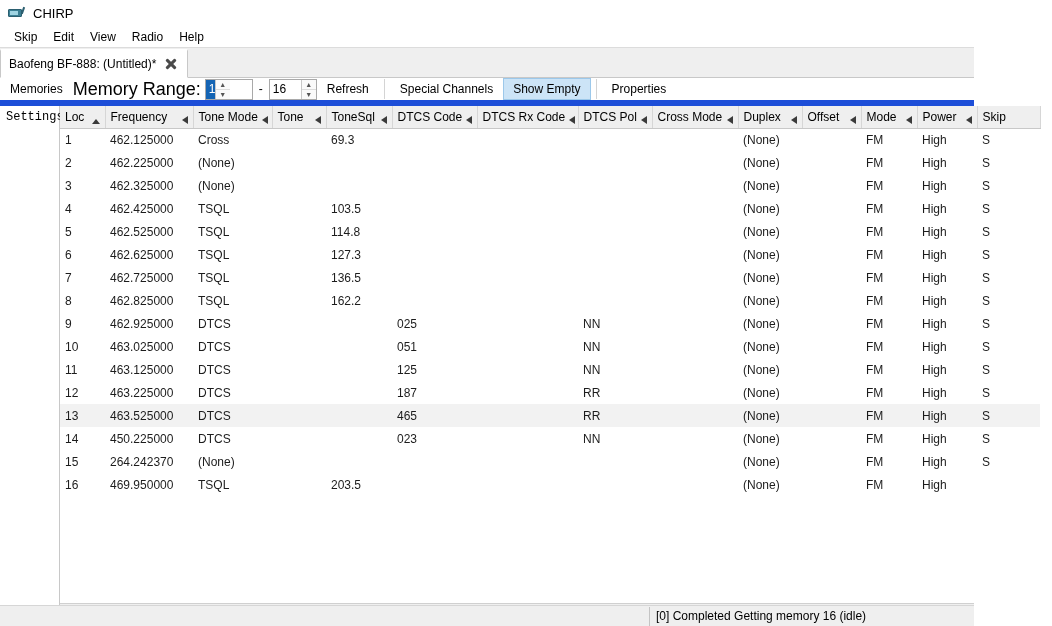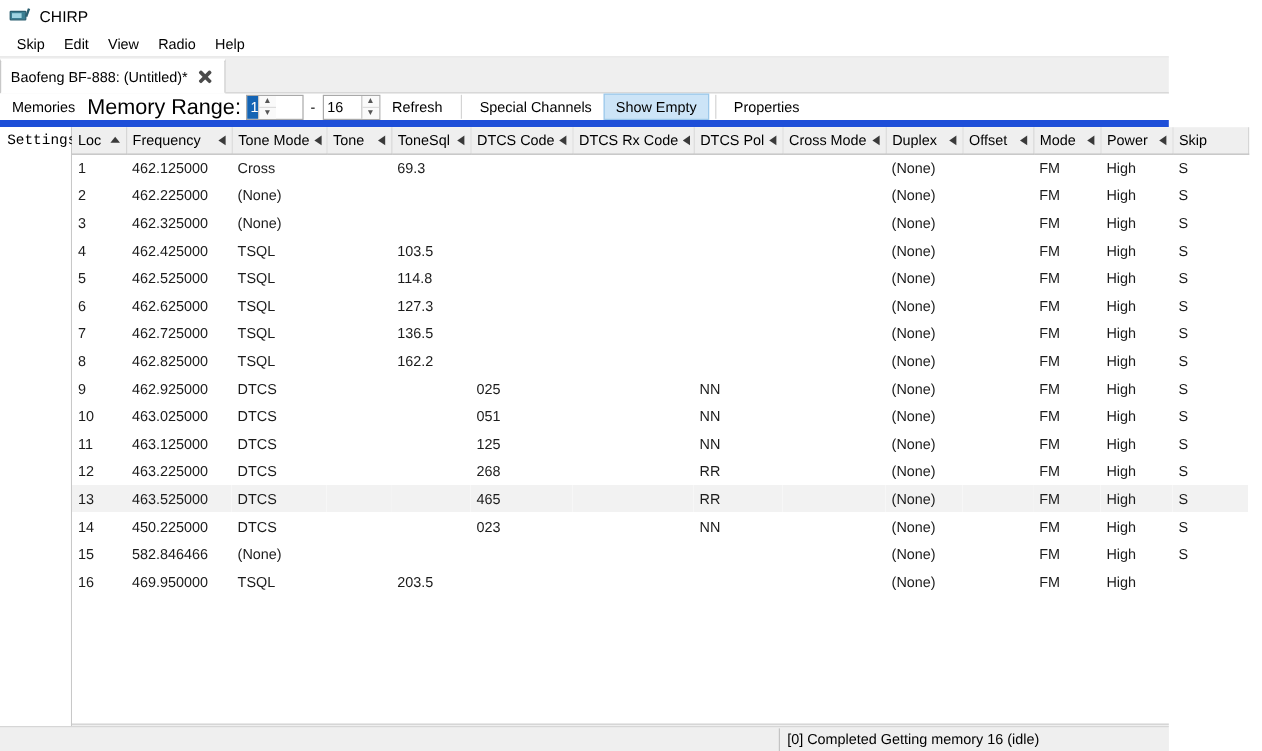--- a/index.html
+++ b/index.html
@@ -172,21 +172,21 @@
     border-right: 1px solid #d6d6d6;
     border-bottom: 1px solid #c8c8c8;
     font-weight: normal;
     font-size: 12px;
     color: #000;
     padding: 0 5px;
     text-align: left;
     white-space: nowrap;
     overflow: hidden;
   }
-  th .hdr { display: flex; align-items: center; justify-content: space-between; gap: 4px; }
+  th .hdr { display: flex; align-items: flex-end; justify-content: space-between; gap: 4px; }
   .sort-asc {
     width: 0; height: 0;
     border-left: 4px solid transparent; border-right: 4px solid transparent;
     border-bottom: 5px solid #3a3a3a;
   }
   .sort-left {
     width: 0; height: 0;
     border-top: 4px solid transparent; border-bottom: 4px solid transparent;
     border-right: 6px solid #3a3a3a;
   }
@@ -574,21 +574,21 @@
               <td>FM</td>
               <td>High</td>
               <td>S</td>
             </tr>
             <tr>
               <td class="c-loc">12</td>
               <td>463.225000</td>
               <td>DTCS</td>
               <td></td>
               <td></td>
-              <td>268</td>
+              <td>187</td>
               <td></td>
               <td>RR</td>
               <td></td>
               <td>(None)</td>
               <td></td>
               <td>FM</td>
               <td>High</td>
               <td>S</td>
             </tr>
             <tr class="sel">
@@ -618,21 +618,21 @@
               <td>NN</td>
               <td></td>
               <td>(None)</td>
               <td></td>
               <td>FM</td>
               <td>High</td>
               <td>S</td>
             </tr>
             <tr>
               <td class="c-loc">15</td>
-              <td>582.846466</td>
+              <td>264.242370</td>
               <td>(None)</td>
               <td></td>
               <td></td>
               <td></td>
               <td></td>
               <td></td>
               <td></td>
               <td>(None)</td>
               <td></td>
               <td>FM</td>

